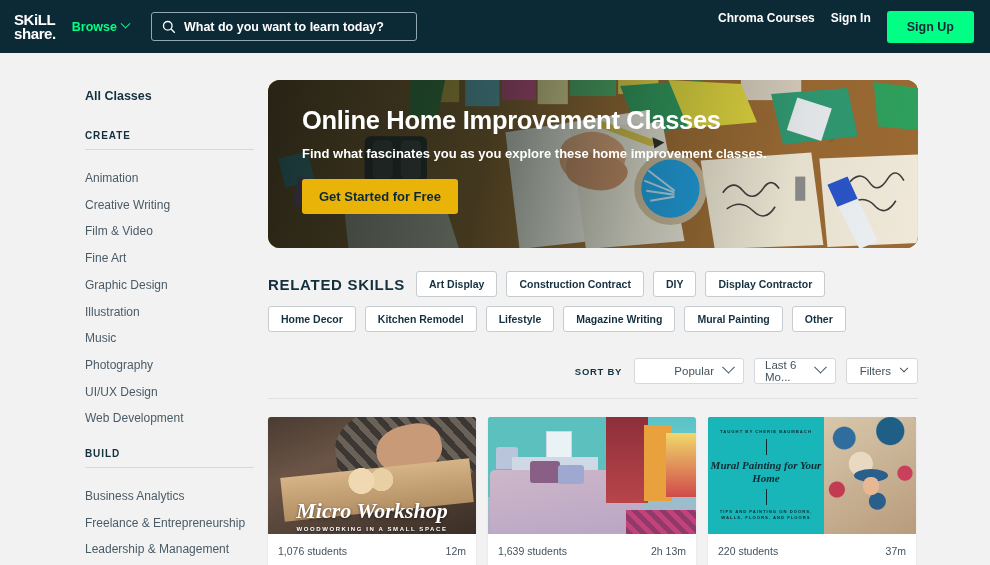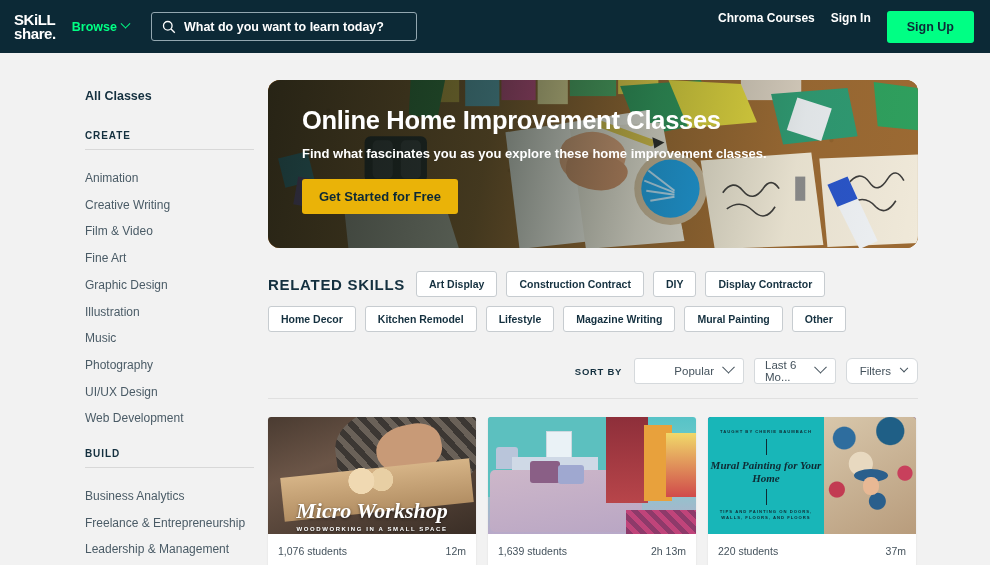--- a/index.html
+++ b/index.html
@@ -223,21 +223,21 @@
     align-items: center;
     justify-content: flex-end;
     padding: 0 10px;
     font-size: 11.5px;
     color: #44525c;
     cursor: pointer;
     gap: 10px;
   }
   .sel-popular { width: 110px; }
   .sel-months  { width: 82px; }
-  .sel-filters { width: 72px; border-radius: 6px; }
+  .sel-filters { width: 72px; }
   .chev-v {
     display: inline-block;
     width: 9px; height: 9px;
     border-right: 1.4px solid #44525c;
     border-bottom: 1.4px solid #44525c;
     transform: rotate(45deg) translate(-3px,-3px);
     flex: none;
   }
   .chev-v.small { width: 6px; height: 6px; border-width: 1.5px; transform: rotate(45deg) translate(-2px,-2px); }
 

